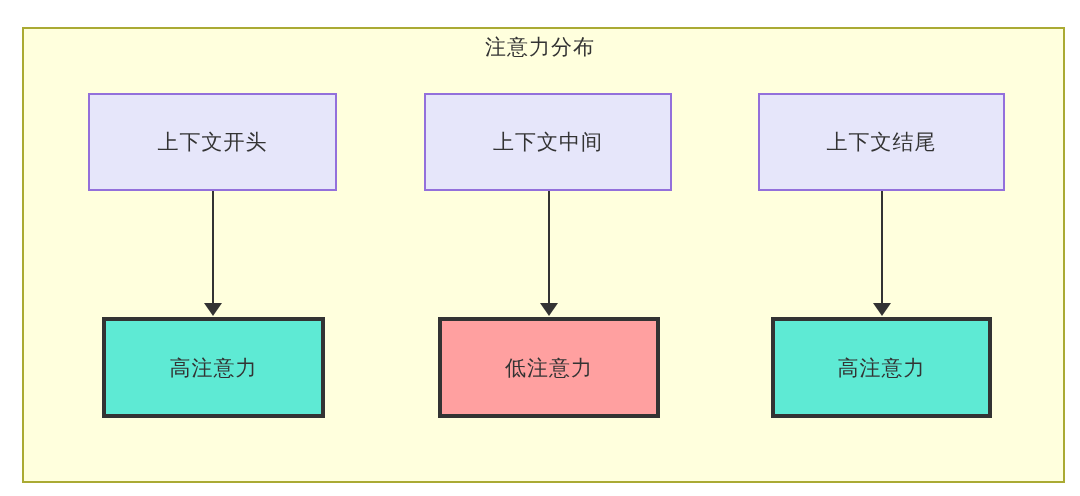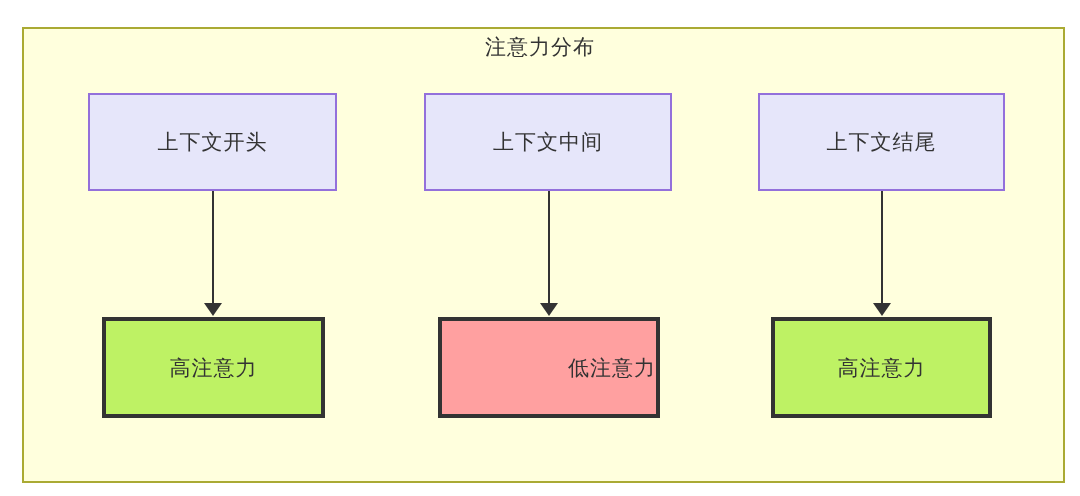--- a/index.html
+++ b/index.html
@@ -53,25 +53,24 @@
     white-space: nowrap;
   }
   .node-context {
     background: #e6e6fa;
     border: 2px solid #9370db;
   }
   .node-attention {
     border: 4px solid #333333;
   }
   .node-high {
-    background: #bef264;
+    background: #5eead4;
   }
   .node-low {
     background: #ffa0a0;
-    justify-content: flex-end;
   }
   .arrow-line {
     position: absolute;
     width: 2px;
     background: #333333;
   }
   .arrow-head {
     position: absolute;
     width: 0;
     height: 0;

